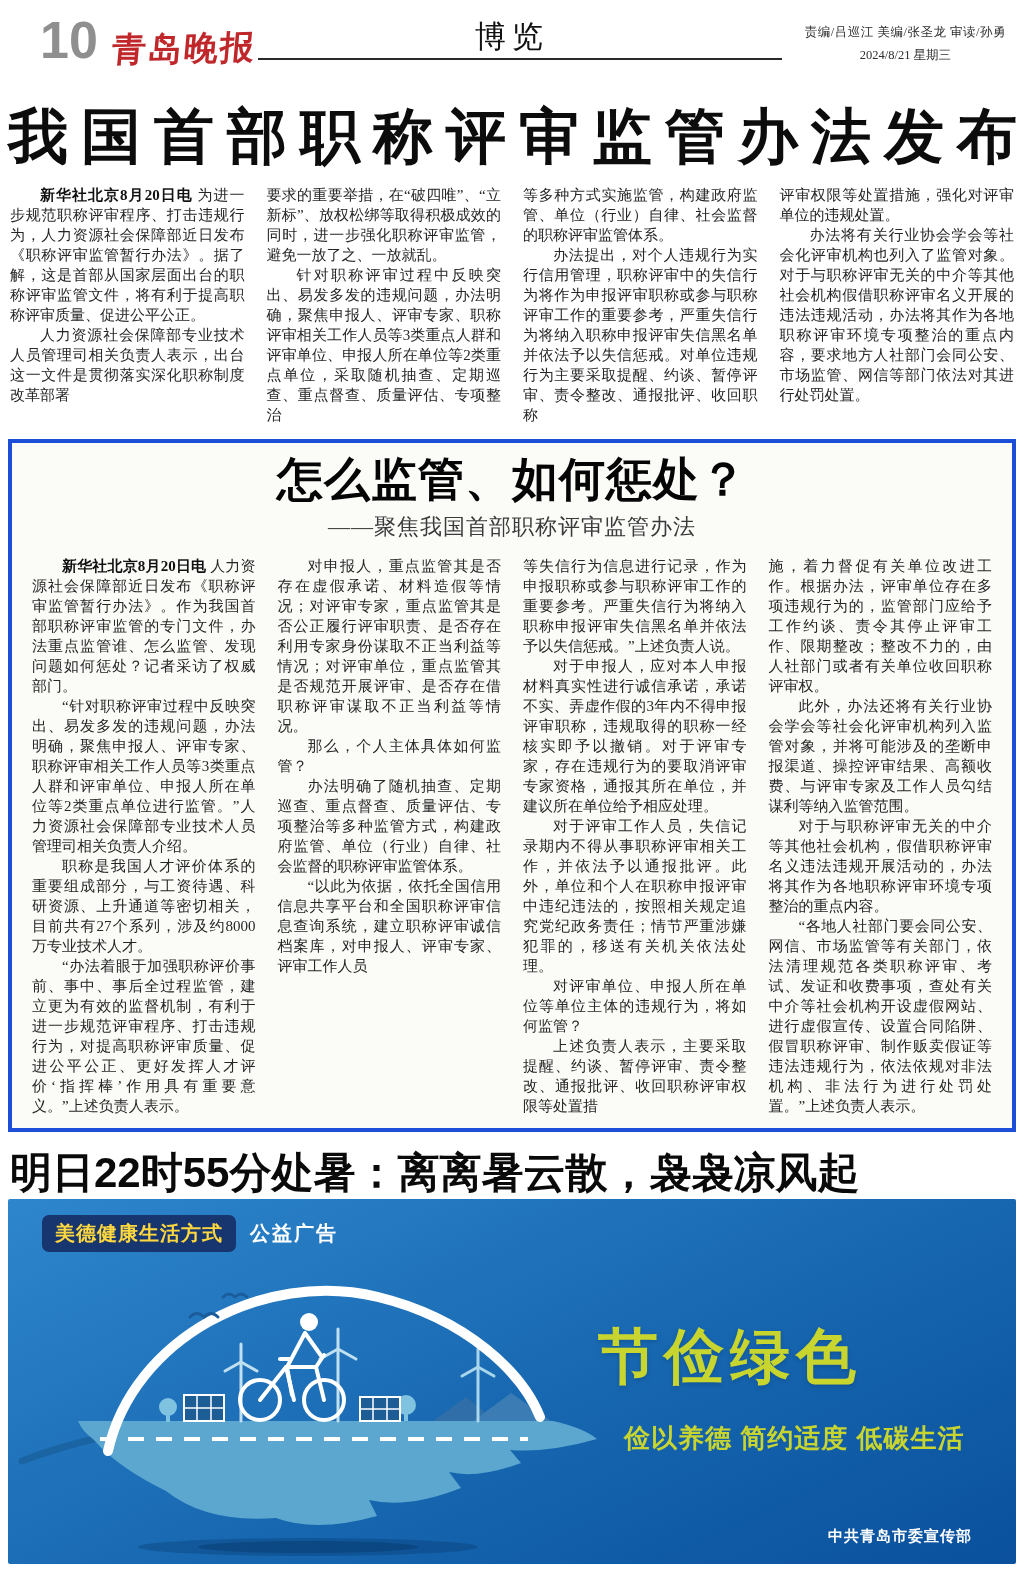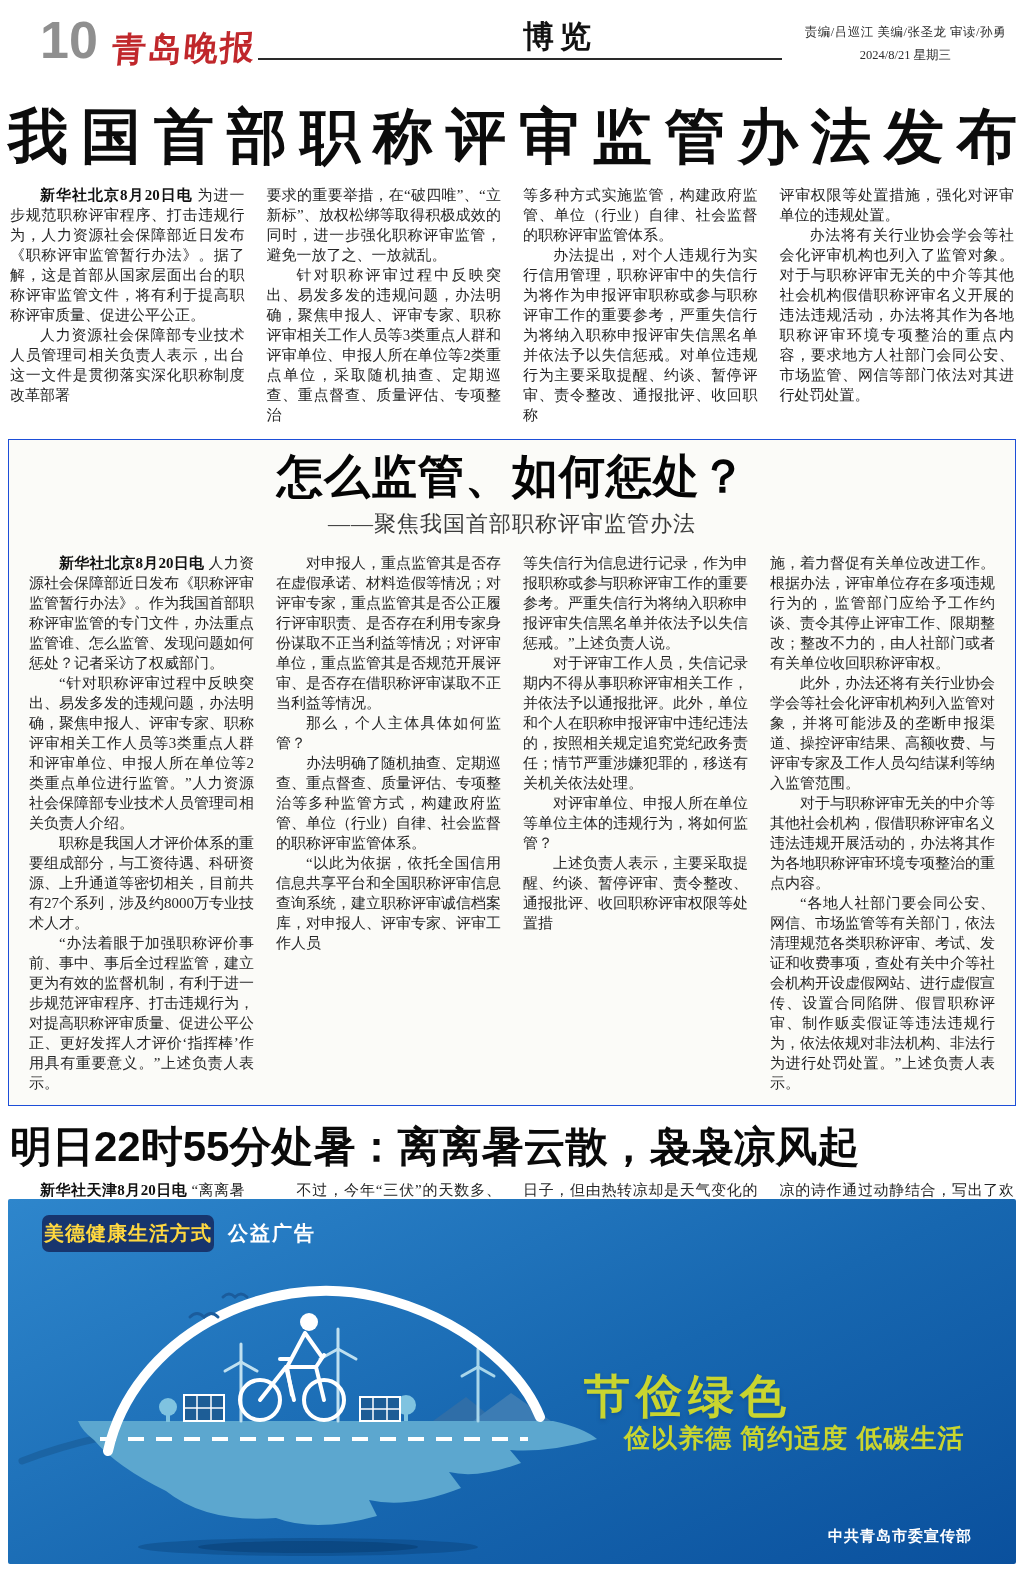--- a/index.html
+++ b/index.html
@@ -16,42 +16,42 @@
     font-family:"Liberation Sans","DejaVu Sans",sans-serif;
     font-size:52px; font-weight:bold; color:#8f8f8f; line-height:1;
   }
   .logo {
     position:absolute; left:112px; top:26px;
     font-size:34px; font-weight:bold; color:#c0272b;
     letter-spacing:2px; transform:skewX(-6deg) rotate(-1deg);
   }
   .section-title {
     position:absolute; left:50%; top:16px; transform:translateX(-50%);
-    font-size:31px; font-weight:bold; color:#121212; letter-spacing:6px;margin-left:48px;
+    font-size:31px; font-weight:normal; color:#121212; letter-spacing:6px;
   }
   .header-rule { position:absolute; left:258px; right:242px; top:58px; height:2px; background:#2a2a2a; }
   .credits { position:absolute; right:18px; top:24px; text-align:center; color:#2e2e2e; }
   .credits .l1 { font-size:12.5px; letter-spacing:.5px; }
   .credits .l2 { font-size:12.5px; margin-top:6px; }
   
   .headline1 {
     margin:10px 8px 0; font-family:"Liberation Sans","DejaVu Sans",sans-serif;
     font-size:60px; font-weight:800; color:#0c0c0c; line-height:1.15;
     text-align:justify; text-align-last:justify; letter-spacing:-1px;
   }
   
   .cols { display:flex; gap:22px; padding:0 10px; }
   .col { flex:1 1 0; }
   .col p { font-size:15px; line-height:20px; color:#262626; text-align:justify; }
   .col p.ind { text-indent:2em; }
   .col p.noind { text-indent:0; }
   .dateline { font-weight:bold; color:#111; }
   .art1 { margin-top:14px; }
   
-  .box2 { margin:14px 8px 0; border:1px solid #1d4ed8; padding:8px 10px 12px; background:#fbfbf8; }
+  .box2 { margin:14px 8px 0; border:4px solid #1d4ed8; padding:8px 10px 12px; background:#fbfbf8; }
   .headline2 {
     text-align:center; font-size:46px; font-weight:900; color:#050505;
     letter-spacing:1px; line-height:1.1; margin-top:4px;
     font-family:"Liberation Serif","DejaVu Serif",serif;
   }
   .subtitle2 { text-align:center; font-size:22px; color:#3a3a3a; margin:6px 0 14px; letter-spacing:1px; }
   
   .headline3 {
     margin:18px 10px 10px; font-family:"Liberation Sans","DejaVu Sans",sans-serif;
     font-size:42px; font-weight:800; color:#0a0a0a; line-height:1.1; letter-spacing:0;
@@ -59,29 +59,28 @@
   
   .ad {
     position:absolute; left:8px; right:8px; top:1199px; height:365px;
     background:linear-gradient(155deg,#2e86cc 0%,#1767b0 55%,#0a509d 100%);
     overflow:hidden; border-radius:2px;
     font-family:"Liberation Sans","DejaVu Sans",sans-serif;
   }
   .ad-top { position:absolute; left:34px; top:16px; display:flex; align-items:center; gap:14px; }
   .ad-badge {
     background:#17356e; color:#ffd83f; font-size:20px; font-weight:bold;
-    padding:5px 2px; border-radius:7px; letter-spacing:1px;
+    padding:5px 13px; border-radius:7px; letter-spacing:1px;
   }
   .ad-label { color:#ffffff; font-size:20px; font-weight:bold; letter-spacing:2px;text-align:center; }
   .ad-art { position:absolute; left:0; top:0; width:100%; height:100%; }
   .ad-title {
-    position:absolute; left:576px; top:128px; width:340px;
-    color:#c9d52f; font-size:46px; font-weight:900; letter-spacing:6px; line-height:1;
+    position:absolute; left:590px; top:128px; width:340px;
+    color:#c9d52f; font-size:60px; font-weight:900; letter-spacing:6px; line-height:1;
     text-shadow:0 2px 4px rgba(0,40,90,.25);
-    margin-top:46px;
   }
   .ad-subtitle {
     position:absolute; left:616px; top:222px; width:360px;
     color:#c9d52f; font-size:26px; font-weight:bold; letter-spacing:1px;
   }
   .ad-credit { position:absolute; right:44px; bottom:18px; color:#fff; font-size:15px; font-weight:bold; letter-spacing:1px; }
 </style>
 </head>
 <body>
 
@@ -129,20 +128,21 @@
         <p class="ind">“办法着眼于加强职称评价事前、事中、事后全过程监管，建立更为有效的监督机制，有利于进一步规范评审程序、打击违规行为，对提高职称评审质量、促进公平公正、更好发挥人才评价‘指挥棒’作用具有重要意义。”上述负责人表示。</p>
       </div>
       <div class="col">
         <p class="ind">对申报人，重点监管其是否存在虚假承诺、材料造假等情况；对评审专家，重点监管其是否公正履行评审职责、是否存在利用专家身份谋取不正当利益等情况；对评审单位，重点监管其是否规范开展评审、是否存在借职称评审谋取不正当利益等情况。</p>
         <p class="ind">那么，个人主体具体如何监管？</p>
         <p class="ind">办法明确了随机抽查、定期巡查、重点督查、质量评估、专项整治等多种监管方式，构建政府监管、单位（行业）自律、社会监督的职称评审监管体系。</p>
         <p class="ind">“以此为依据，依托全国信用信息共享平台和全国职称评审信息查询系统，建立职称评审诚信档案库，对申报人、评审专家、评审工作人员</p>
       </div>
       <div class="col">
         <p class="noind">等失信行为信息进行记录，作为申报职称或参与职称评审工作的重要参考。严重失信行为将纳入职称申报评审失信黑名单并依法予以失信惩戒。”上述负责人说。</p>
+        <p class="ind">对于申报人，应对本人申报材料真实性进行诚信承诺，承诺不实、弄虚作假的3年内不得申报评审职称，违规取得的职称一经核实即予以撤销。对于评审专家，存在违规行为的要取消评审专家资格，通报其所在单位，并建议所在单位给予相应处理。</p>
         <p class="ind">对于评审工作人员，失信记录期内不得从事职称评审相关工作，并依法予以通报批评。此外，单位和个人在职称申报评审中违纪违法的，按照相关规定追究党纪政务责任；情节严重涉嫌犯罪的，移送有关机关依法处理。</p>
         <p class="ind">对评审单位、申报人所在单位等单位主体的违规行为，将如何监管？</p>
         <p class="ind">上述负责人表示，主要采取提醒、约谈、暂停评审、责令整改、通报批评、收回职称评审权限等处置措</p>
       </div>
       <div class="col">
         <p class="noind">施，着力督促有关单位改进工作。根据办法，评审单位存在多项违规行为的，监管部门应给予工作约谈、责令其停止评审工作、限期整改；整改不力的，由人社部门或者有关单位收回职称评审权。</p>
         <p class="ind">此外，办法还将有关行业协会学会等社会化评审机构列入监管对象，并将可能涉及的垄断申报渠道、操控评审结果、高额收费、与评审专家及工作人员勾结谋利等纳入监管范围。</p>
         <p class="ind">对于与职称评审无关的中介等其他社会机构，假借职称评审名义违法违规开展活动的，办法将其作为各地职称评审环境专项整治的重点内容。</p>
         <p class="ind">“各地人社部门要会同公安、网信、市场监管等有关部门，依法清理规范各类职称评审、考试、发证和收费事项，查处有关中介等社会机构开设虚假网站、进行虚假宣传、设置合同陷阱、假冒职称评审、制作贩卖假证等违法违规行为，依法依规对非法机构、非法行为进行处罚处置。”上述负责人表示。</p>
       </div>

